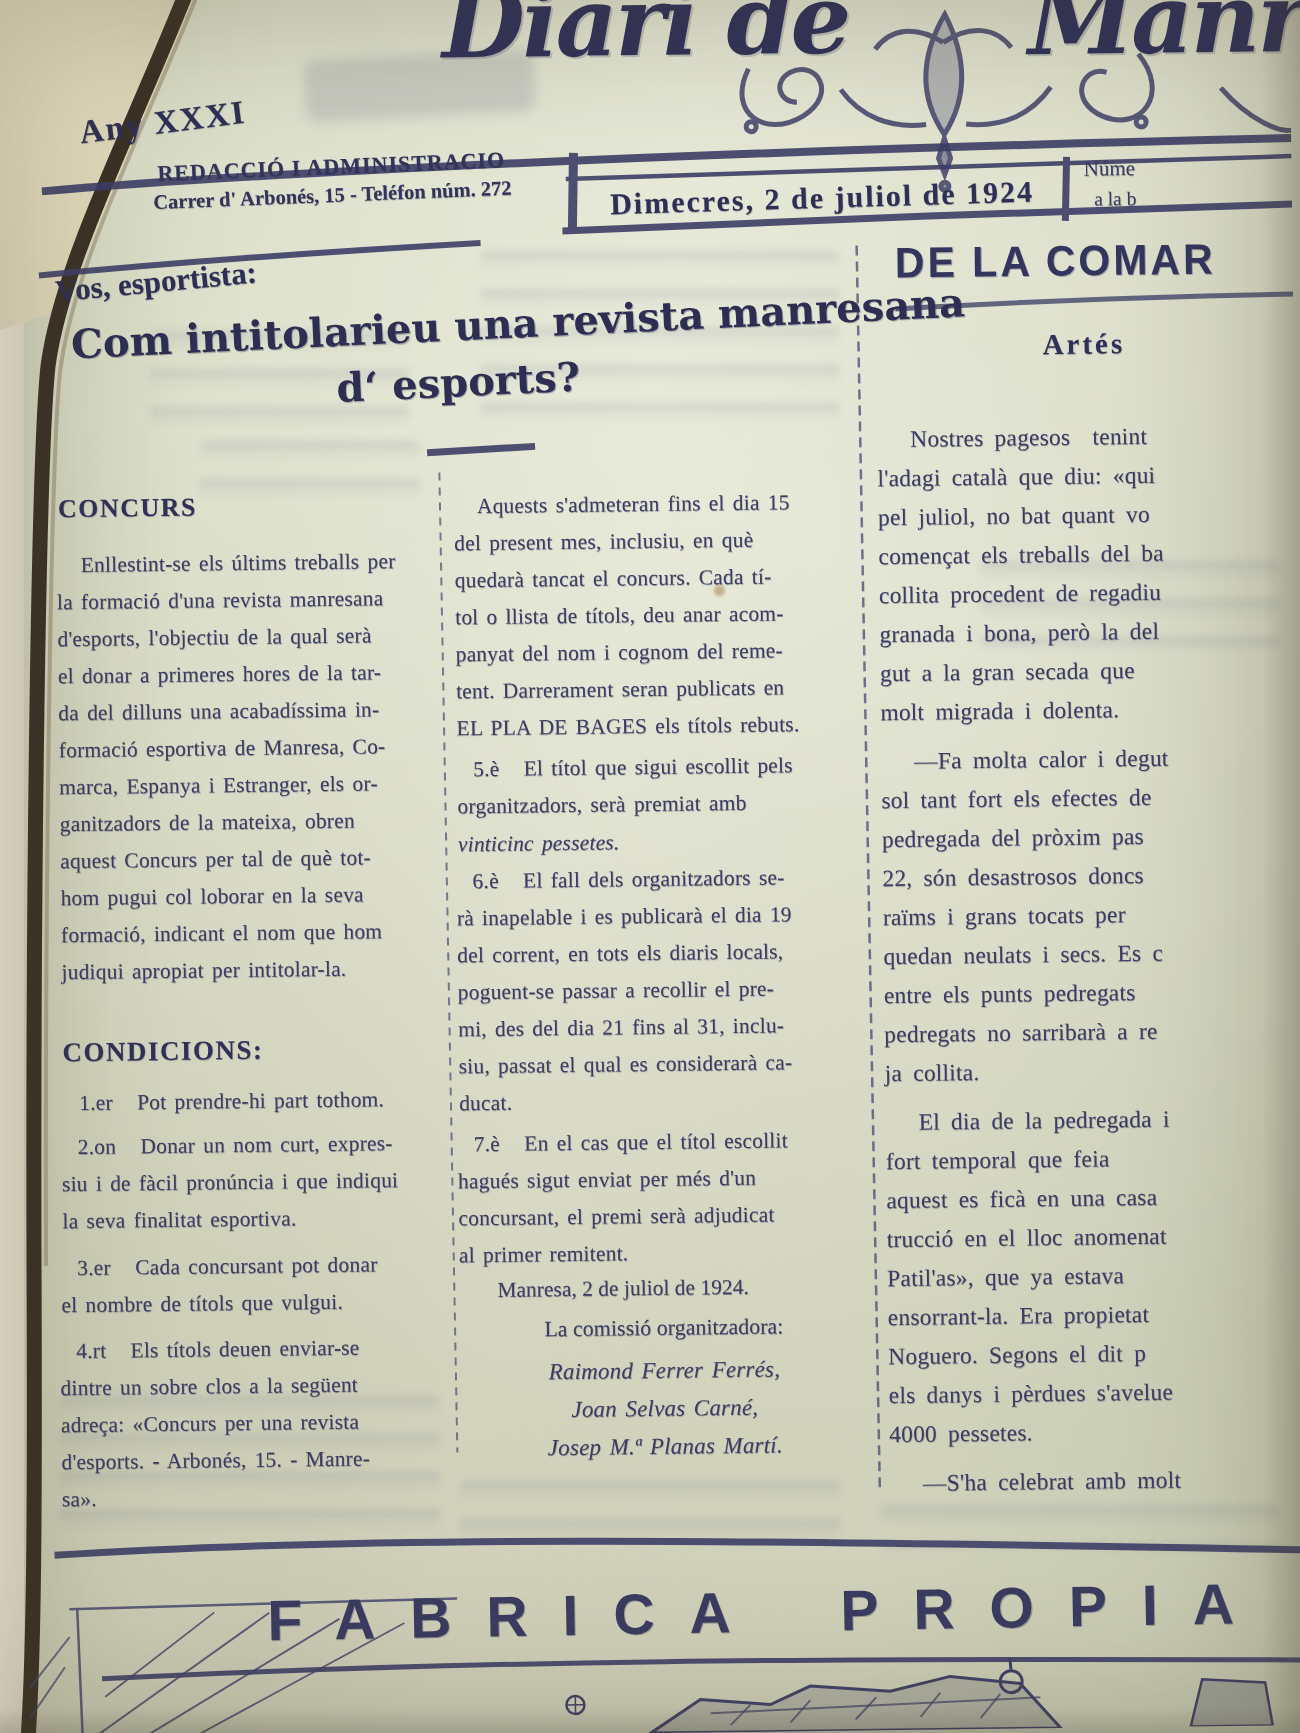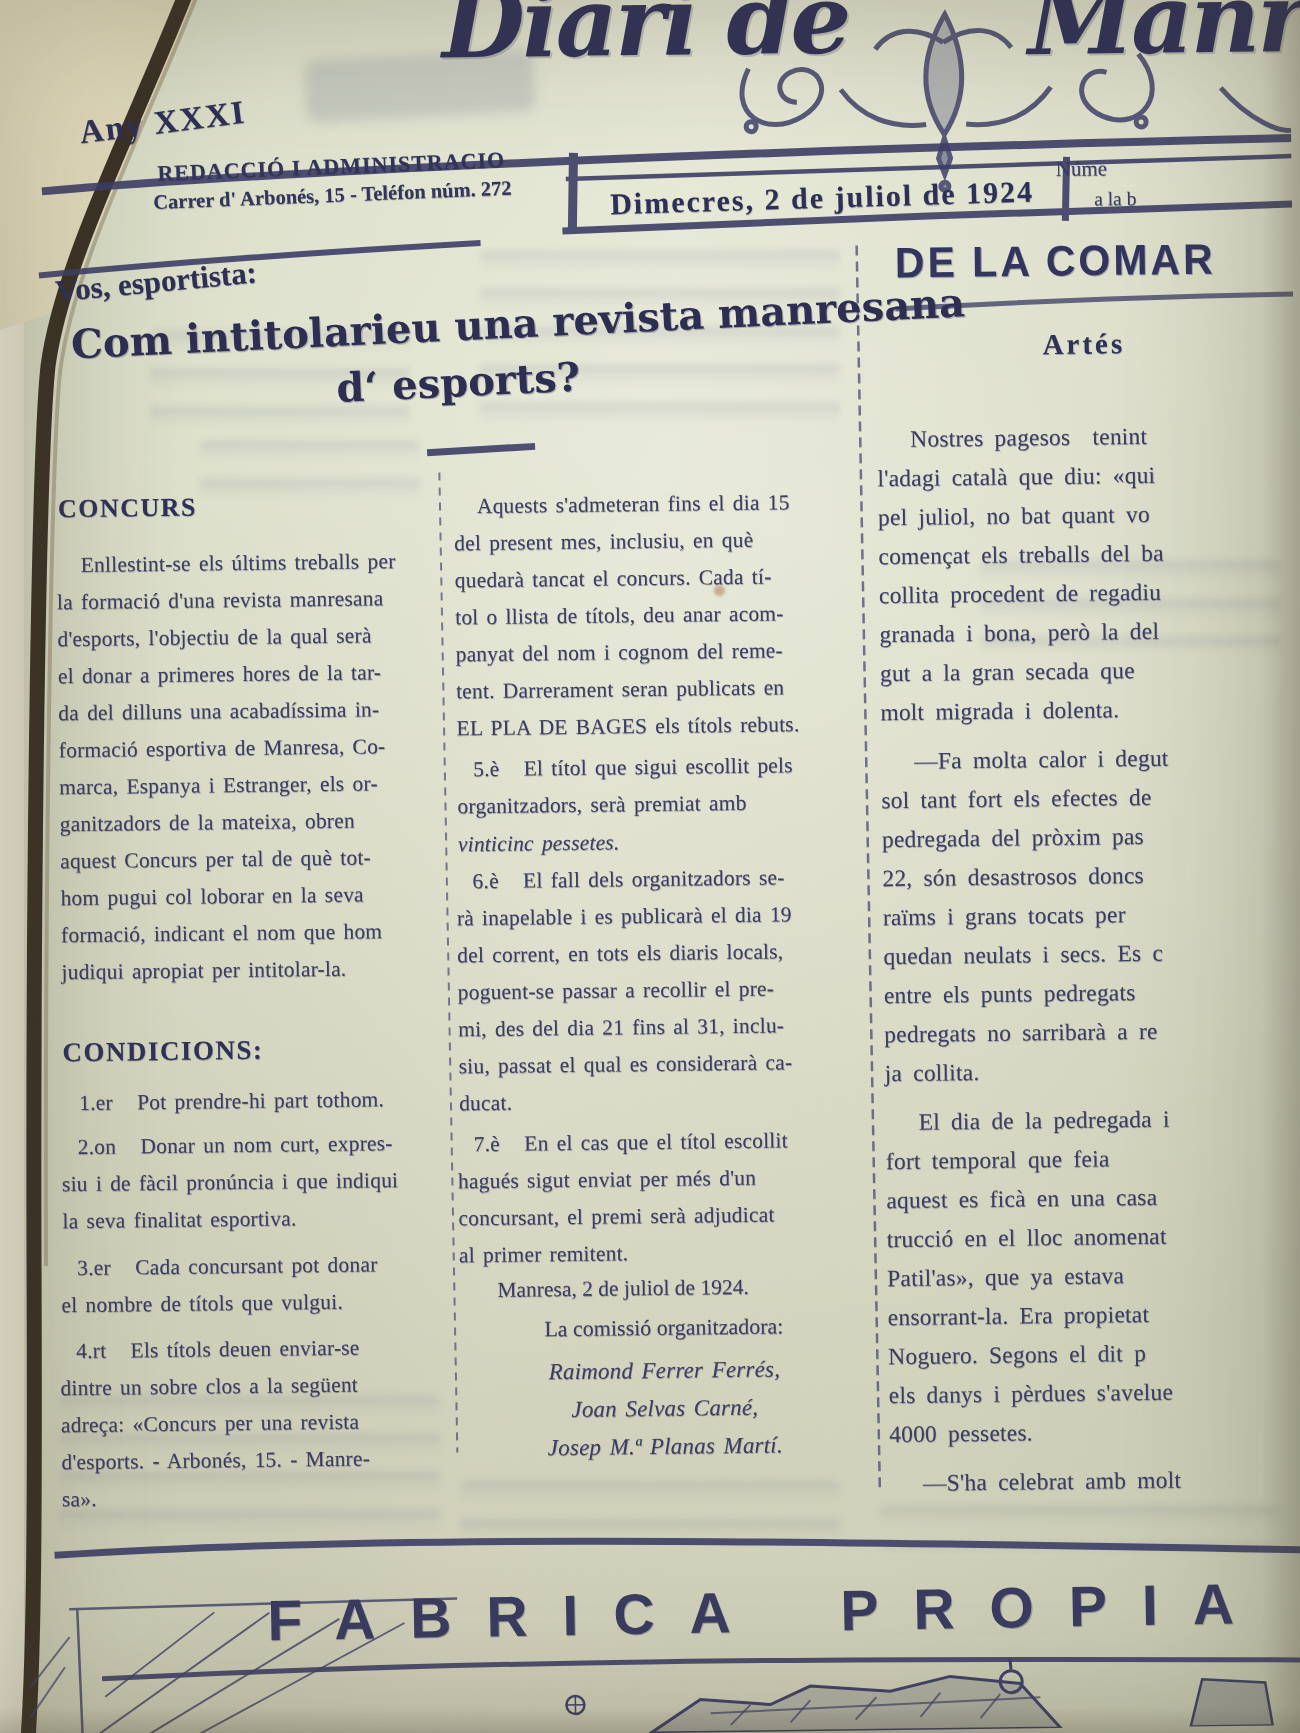--- a/index.html
+++ b/index.html
@@ -137,21 +137,21 @@
         <path d="M 60 1630 L 20 1680 M 55 1660 L 20 1710" stroke="#3f4068" stroke-width="2" opacity="0.7"></path>
       </g>
     </svg>
 
     <div class="abs any nowrap" style="left:88px;top:98px;">Any XXXI</div>
     <div class="abs admin" style="left:130px;top:150px;">
       <div class="admin-l1">REDACCIÓ I ADMINISTRACIO</div>
       <div class="admin-l2">Carrer d' Arbonés, 15 - Teléfon núm. 272</div>
     </div>
     <div class="abs date nowrap" style="left:618px;top:183px;">Dimecres, 2 de juliol de 1924</div>
-    <div class="abs frag nowrap" style="left:1064px;top:162px;">Núme</div>
+    <div class="abs frag nowrap" style="left:1092px;top:162px;">Núme</div>
     <div class="abs frag nowrap" style="left:1102px;top:194px;font-size:19.5px;">a la b</div>
 
     <div class="abs kicker nowrap" style="left:62px;top:258px;">Vos, esportista:</div>
     <div class="abs headline" style="left:78px;top:300px;">
       <div class="h1 nowrap">Com intitolarieu una revista manresana</div>
       <div class="h2">d‘ esports?</div>
     </div>
 
     <div class="abs sec-head" style="left:62px;top:487px;">CONCURS</div>
     <div class="abs lines" style="left:60px;top:540px;width:380px;">

